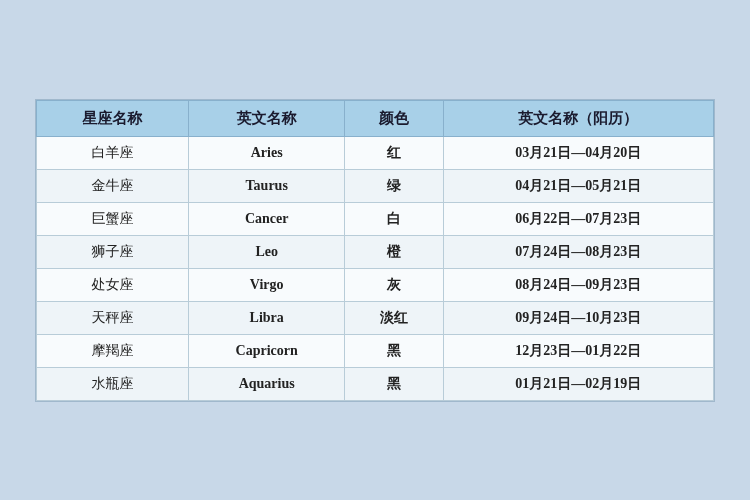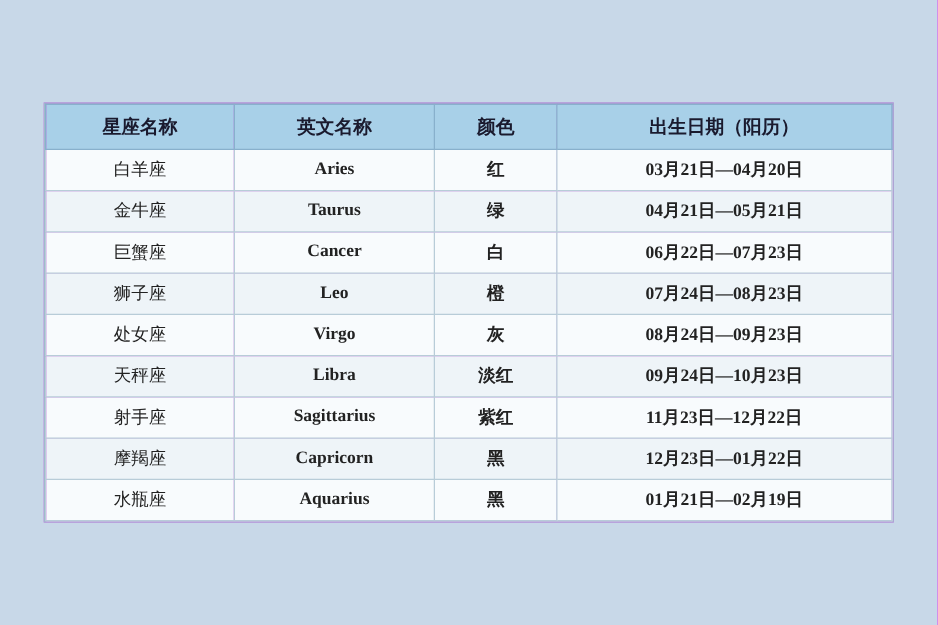--- a/index.html
+++ b/index.html
@@ -12,21 +12,21 @@
       width: 750px;
       height: 500px;
       background-color: #c8d8e8;
       display: flex;
       align-items: center;
       justify-content: center;
       font-family: "SimSun", "宋体", serif;
     }
 
     .table-container {
-      background-color: #d946ef;
+      background-color: #701a75;
       border: 1px solid #a0b8cc;
       width: 680px;
     }
 
     table {
       width: 100%;
       border-collapse: collapse;
     }
 
     thead tr {
@@ -71,21 +71,21 @@
 </head>
 <body>
 
 <div class="table-container">
   <table>
     <thead>
       <tr>
         <th>星座名称</th>
         <th>英文名称</th>
         <th>颜色</th>
-        <th>出生日期（阳历）</th>
+        <th>英文名称（阳历）</th>
       </tr>
     </thead>
     <tbody id="table-body">
     <tr>
           <td>白羊座</td>
           <td>Aries</td>
           <td>红</td>
           <td>03月21日—04月20日</td>
         </tr>
         <tr>
@@ -112,26 +112,20 @@
           <td>灰</td>
           <td>08月24日—09月23日</td>
         </tr>
         <tr>
           <td>天秤座</td>
           <td>Libra</td>
           <td>淡红</td>
           <td>09月24日—10月23日</td>
         </tr>
         <tr>
-          <td>射手座</td>
-          <td>Sagittarius</td>
-          <td>紫红</td>
-          <td>11月23日—12月22日</td>
-        </tr>
-        <tr>
           <td>摩羯座</td>
           <td>Capricorn</td>
           <td>黑</td>
           <td>12月23日—01月22日</td>
         </tr>
         <tr>
           <td>水瓶座</td>
           <td>Aquarius</td>
           <td>黑</td>
           <td>01月21日—02月19日</td>

